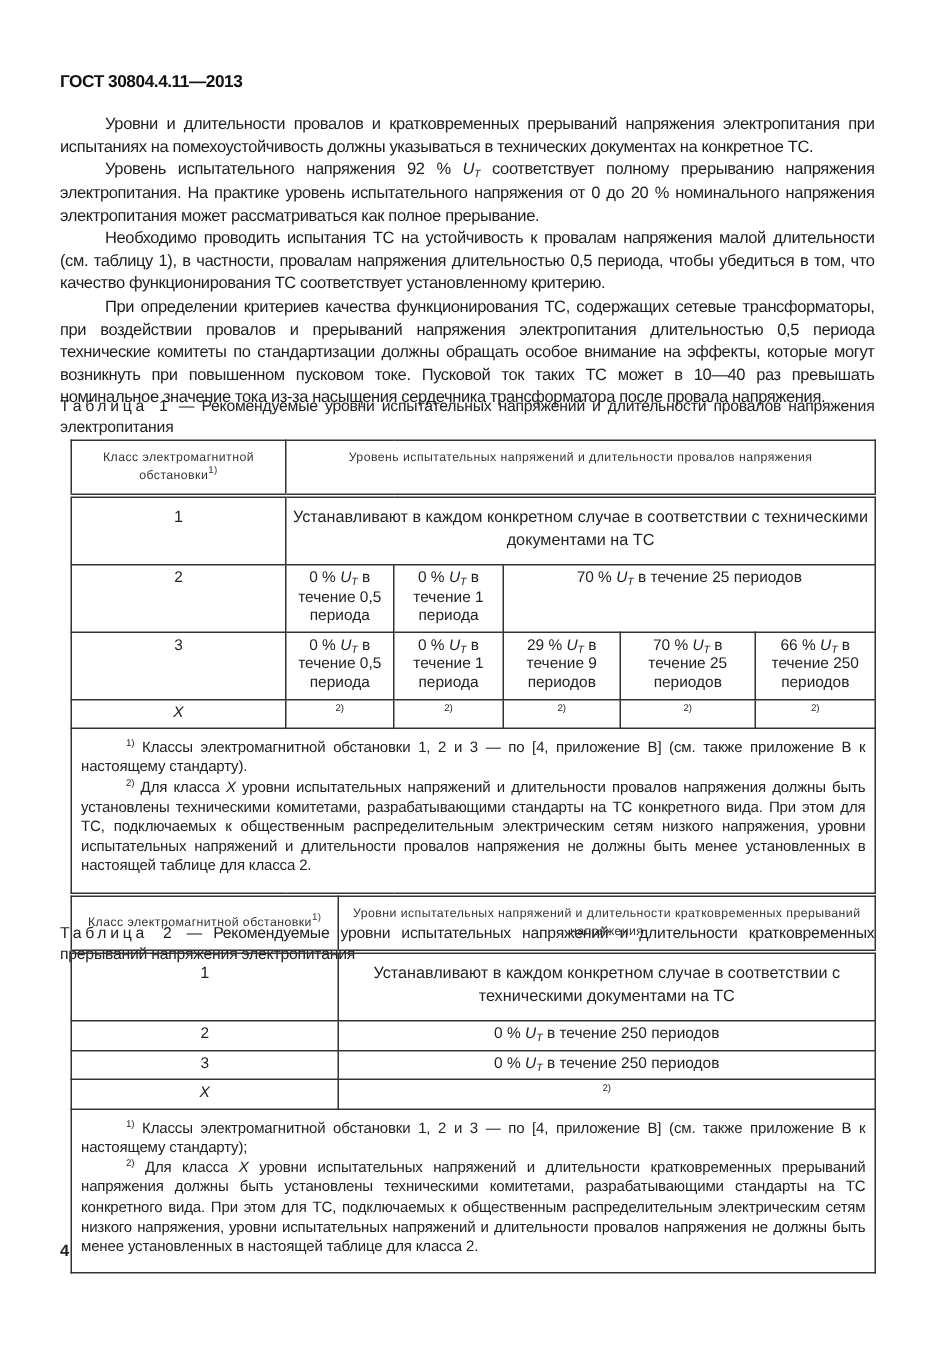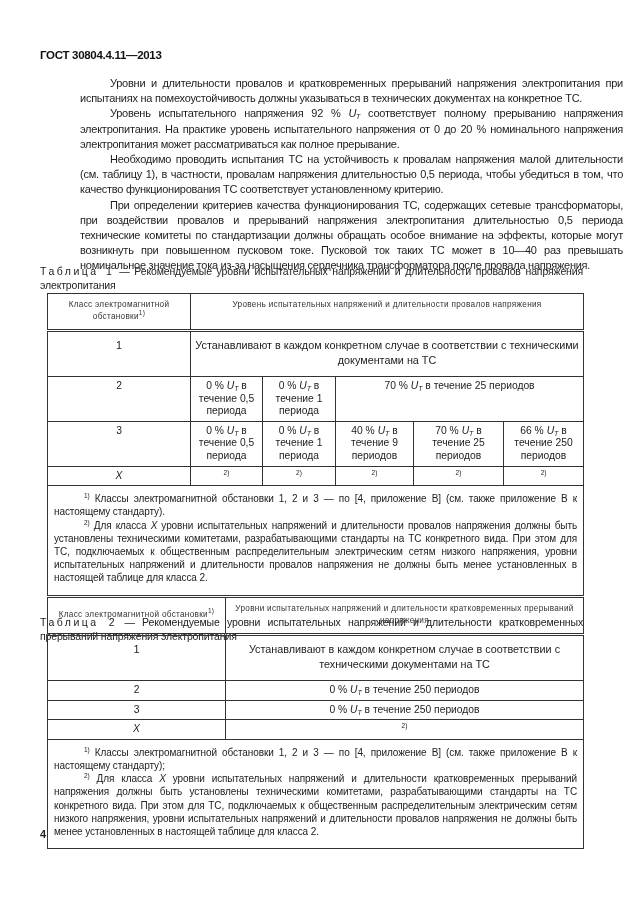--- a/index.html
+++ b/index.html
@@ -1,20 +1,20 @@
 <!DOCTYPE html>
 <html><head>
 <meta charset="utf-8">
 <style>
   html, body { margin: 0; padding: 0; background: #ffffff; }
   body { width: 630px; height: 913px; position: relative; overflow: hidden;
          font-family: "Liberation Sans", sans-serif; color: #222; }
   .page { position: absolute; left: 0; top: 0; width: 528px; height: 913px; }
   .hdr { position: absolute; left: 40px; top: 49px; font-size: 11.5px; font-weight: bold; letter-spacing: -0.3px; color: #111; }
-  .body-text { position: absolute; left: 40px; width: 543px; font-size: 11px; line-height: 15.2px; text-align: justify; letter-spacing: -0.25px; color: #1d1d1d; margin-left: 40px; }
+  .body-text { position: absolute; left: 40px; width: 543px; font-size: 11px; line-height: 15.2px; text-align: justify; letter-spacing: -0.25px; color: #1d1d1d; }
   .body-text p { margin: 0; text-indent: 30px; }
   .caption { position: absolute; left: 40px; width: 543px; font-size: 10.5px; line-height: 14px; text-align: justify; color: #222; letter-spacing: -0.15px; }
   .caption .sp { letter-spacing: 2.5px; }
   table { border-collapse: collapse; position: absolute; left: 47px; width: 536px; table-layout: fixed; }
   td { border: 1px solid #333; text-align: center; vertical-align: top; font-size: 10.3px; line-height: 12.6px; padding: 3px 2px; color: #222; }
   td.th { font-size: 8.2px; line-height: 12px; letter-spacing: 0.3px; color: #333; padding: 5px 4px 6px; }
   tr.hdr-row td { border-bottom: 3px double #333; }
   td.big { font-size: 10.8px; line-height: 15px; padding: 6px 4px 8px; }
   td.foot { text-align: justify; font-size: 10px; line-height: 13.2px; padding: 6px 6px 10px; letter-spacing: -0.1px; }
   td.foot p { margin: 0; text-indent: 30px; }
@@ -62,21 +62,21 @@
     <tr>
       <td>2</td>
       <td><span>0 %</span> <span class="ut"><span>U</span><sub>T</sub></span><span> в течение 0,5 периода</span></td>
       <td><span>0 %</span> <span class="ut"><span>U</span><sub>T</sub></span><span> в течение 1 периода</span></td>
       <td colspan="3"><span>70 %</span> <span class="ut"><span>U</span><sub>T</sub></span><span> в течение 25 периодов</span></td>
     </tr>
     <tr>
       <td>3</td>
       <td><span>0 %</span> <span class="ut"><span>U</span><sub>T</sub></span><span> в течение 0,5 периода</span></td>
       <td><span>0 %</span> <span class="ut"><span>U</span><sub>T</sub></span><span> в течение 1 периода</span></td>
-      <td><span>40 %</span> <span class="ut"><span>U</span><sub>T</sub></span><span> в течение 9 периодов</span></td>
+      <td><span>29 %</span> <span class="ut"><span>U</span><sub>T</sub></span><span> в течение 9 периодов</span></td>
       <td><span>70 %</span> <span class="ut"><span>U</span><sub>T</sub></span><span> в течение 25 периодов</span></td>
       <td><span>66 %</span> <span class="ut"><span>U</span><sub>T</sub></span><span> в течение 250 периодов</span></td>
     </tr>
     <tr>
       <td class="ut">X</td>
       <td><sup>2)</sup></td>
       <td><sup>2)</sup></td>
       <td><sup>2)</sup></td>
       <td><sup>2)</sup></td>
       <td><sup>2)</sup></td>

